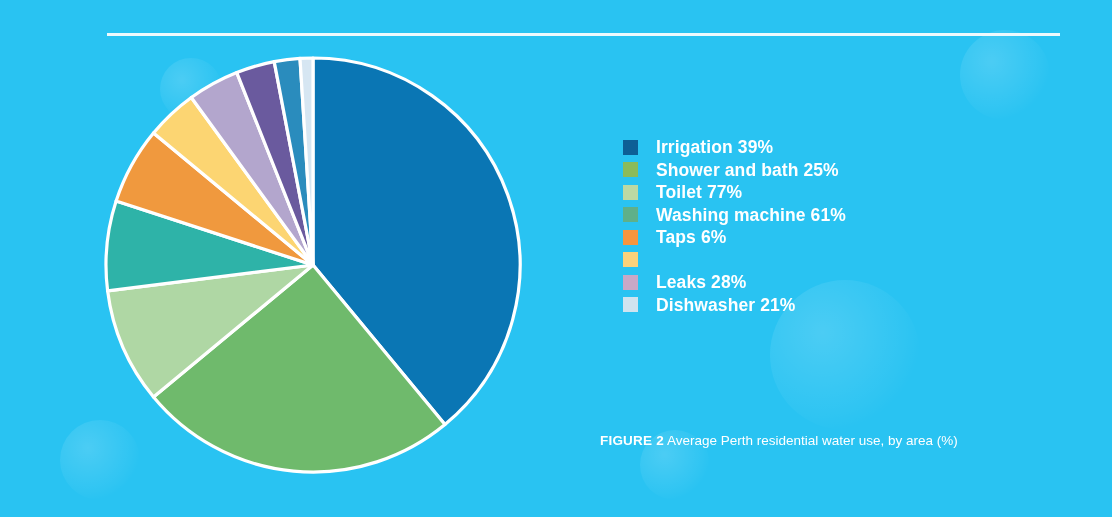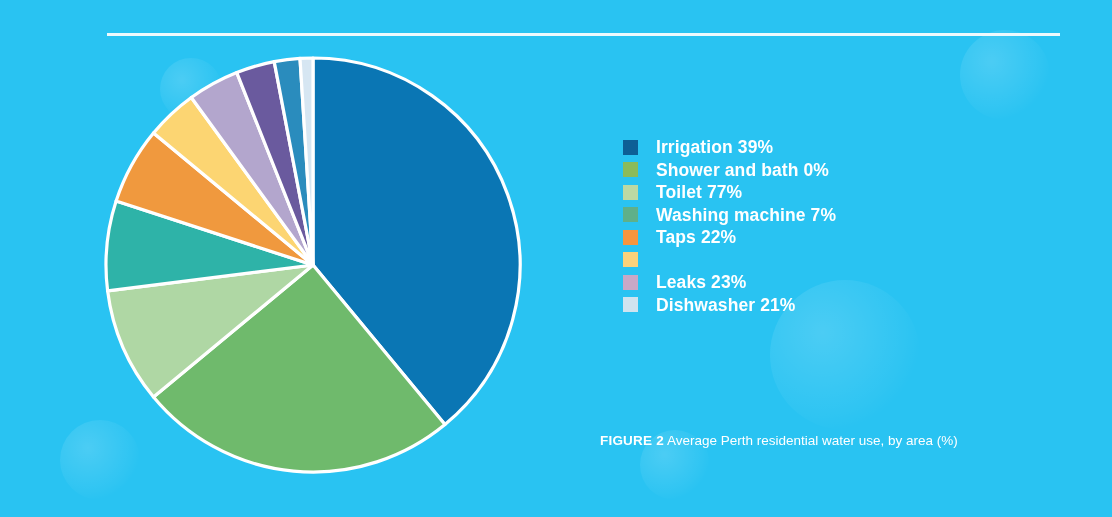--- a/index.html
+++ b/index.html
@@ -129,40 +129,40 @@
     </svg>
   </div>
 
   <div id="legend">
       <div class="legend-row">
         <span class="legend-swatch" style="background: rgb(13, 95, 150);"></span>
         <span class="legend-label">Irrigation 39%</span>
       </div>
       <div class="legend-row">
         <span class="legend-swatch" style="background: rgb(140, 187, 90);"></span>
-        <span class="legend-label">Shower and bath 0%</span>
+        <span class="legend-label">Shower and bath 25%</span>
       </div>
       <div class="legend-row">
         <span class="legend-swatch" style="background: rgb(188, 217, 163);"></span>
         <span class="legend-label">Toilet 77%</span>
       </div>
       <div class="legend-row">
         <span class="legend-swatch" style="background: rgb(95, 176, 137);"></span>
-        <span class="legend-label">Washing machine 7%</span>
+        <span class="legend-label">Washing machine 61%</span>
       </div>
       <div class="legend-row">
         <span class="legend-swatch" style="background: rgb(246, 149, 62);"></span>
-        <span class="legend-label">Taps 22%</span>
+        <span class="legend-label">Taps 6%</span>
       </div>
       <div class="legend-row">
         <span class="legend-swatch" style="background: rgb(252, 210, 122);"></span>
       </div>
       <div class="legend-row">
         <span class="legend-swatch" style="background: rgb(201, 168, 198);"></span>
-        <span class="legend-label">Leaks 23%</span>
+        <span class="legend-label">Leaks 28%</span>
       </div>
       <div class="legend-row">
         <span class="legend-swatch" style="background: rgb(207, 227, 239);"></span>
         <span class="legend-label">Dishwasher 21%</span>
       </div>
     </div>
 
   <div id="caption">
     <span class="cap-strong">FIGURE 2</span><span class="cap-text"> Average Perth residential water use, by area (%)</span>
   </div>

